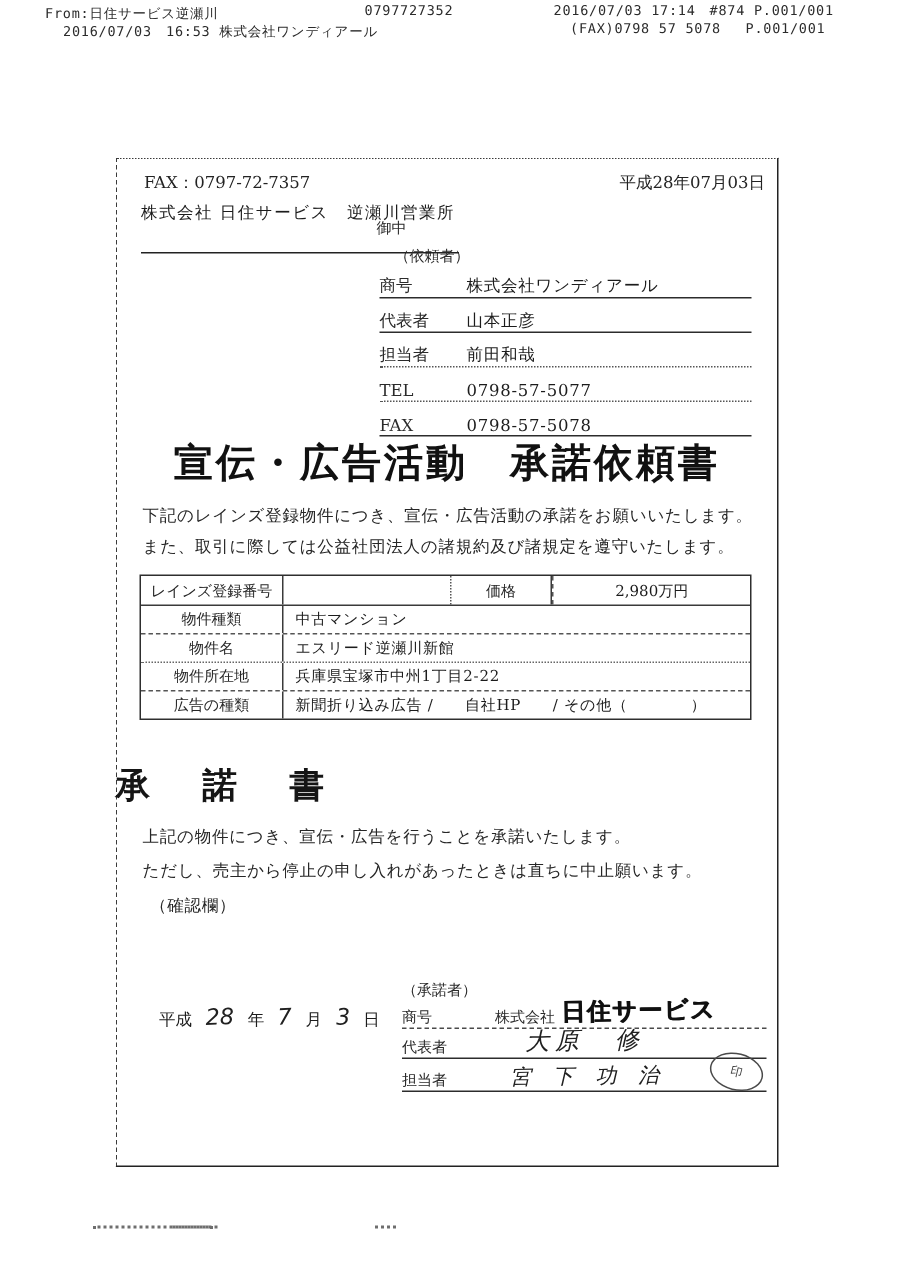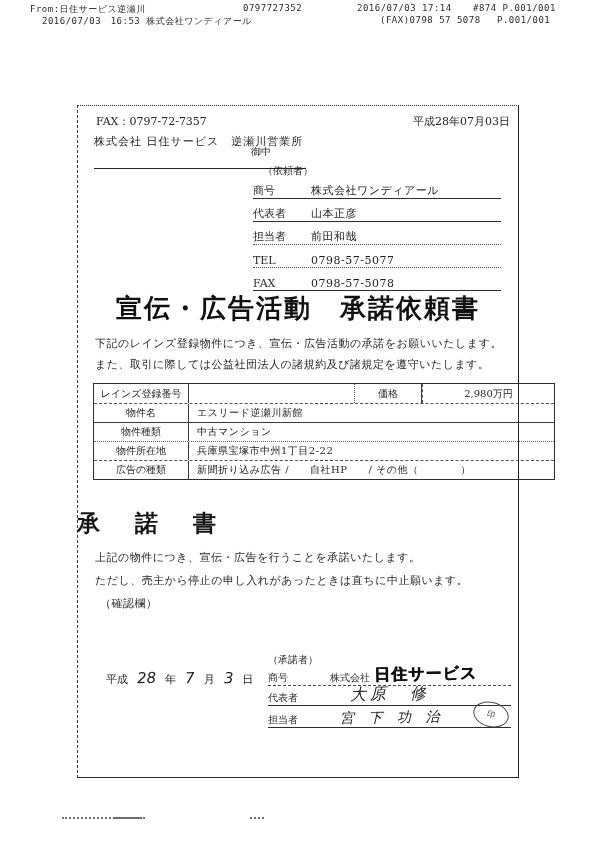--- a/index.html
+++ b/index.html
@@ -49,21 +49,21 @@
   .ub-dot    { border-bottom:1px dotted #555; }
 
   .main-title {
     left:77px; top:291px; width:442px; text-align:center;
     font-size:26px; font-weight:bold; letter-spacing:2px;
     color:#111; white-space:nowrap;
   }
   .body-line { font-size:11px; letter-spacing:0.5px; color:#262626; white-space:nowrap; }
 
   
-  .ptable { left:93px; top:383px; width:462px; border:1px solid #2e2e2e; font-size:10px; }
+  .ptable { left:93px; top:383px; width:408px; border:1px solid #2e2e2e; font-size:10px; }
   .prow { display:flex; height:19px; }
   .prow + .prow.sep-solid { border-top:1px solid #3a3a3a; }
   .prow + .prow.sep-dash  { border-top:1px dashed #555; }
   .prow + .prow.sep-dot   { border-top:1px dotted #666; }
   .pcell { display:flex; align-items:center; white-space:nowrap; overflow:hidden; }
   .pcell.lab { justify-content:center; border-right:1px solid #3a3a3a; color:#272727; }
   .pcell.val { padding-left:8px; letter-spacing:0.5px; }
   .pcell.ctr { justify-content:center; }
 
   .consent-title {
@@ -99,21 +99,21 @@
     font-size:8px; color:#3c3c3c; letter-spacing:0;
   }
 
   .noise { border-top:2px dotted #6e6e6e; height:0; }
 </style>
 </head>
 <body>
 
 <div class="abs faxmeta" style="left:30px; top:3px;">From:日住サービス逆瀬川</div>
 <div class="abs faxmeta" style="left:243px; top:3px;">0797727352</div>
-<div class="abs faxmeta" style="left:357px; top:3px;">2016/07/03 17:14</div>
+<div class="abs faxmeta" style="left:369px; top:3px;">2016/07/03 17:14</div>
 <div class="abs faxmeta" style="left:473px; top:3px;">#874 P.001/001</div>
 <div class="abs faxmeta" style="left:42px; top:15px;text-align:center;">2016/07/03　16:53 株式会社ワンディアール</div>
 <div class="abs faxmeta" style="left:380px; top:15px;">(FAX)0798 57 5078</div>
 <div class="abs faxmeta" style="left:497px; top:15px;">P.001/001</div>
 
 <div class="abs frame">
 
   <div class="abs doc-small" style="left:18px; top:8px;">FAX：0797-72-7357</div>
   <div class="abs doc-small" style="left:300px; top:8px; width:132px; text-align:right;">平成28年07月03日</div>
 
@@ -150,27 +150,27 @@
 <div class="abs body-line" style="left:95px; top:336px;">下記のレインズ登録物件につき、宣伝・広告活動の承諾をお願いいたします。</div>
 <div class="abs body-line" style="left:95px; top:357px;">また、取引に際しては公益社団法人の諸規約及び諸規定を遵守いたします。</div>
 
 <div class="abs ptable">
   <div class="prow">
     <div class="pcell lab" style="width:95px;">レインズ登録番号</div>
     <div class="pcell val" style="flex:1;"></div>
     <div class="pcell lab" style="width:68px; border-left:1px dotted #555;">価格</div>
     <div class="pcell ctr" style="width:132px; border-left:1px dashed #555;">2,980万円</div>
   </div>
+  <div class="prow sep-solid">
+    <div class="pcell lab" style="width:95px;">物件種類</div>
+    <div class="pcell val" style="flex:1;">中古マンション</div>
+  </div>
   <div class="prow sep-dash">
     <div class="pcell lab" style="width:95px;">物件名</div>
     <div class="pcell val" style="flex:1;">エスリード逆瀬川新館</div>
-  </div>
-  <div class="prow sep-solid">
-    <div class="pcell lab" style="width:95px;">物件種類</div>
-    <div class="pcell val" style="flex:1;">中古マンション</div>
   </div>
   <div class="prow sep-dot">
     <div class="pcell lab" style="width:95px;">物件所在地</div>
     <div class="pcell val" style="flex:1;">兵庫県宝塚市中州1丁目2-22</div>
   </div>
   <div class="prow sep-dash">
     <div class="pcell lab" style="width:95px;">広告の種類</div>
     <div class="pcell val" style="flex:1;">新聞折り込み広告 /　　自社HP　　/ その他（　　　　）</div>
   </div>
 </div>

